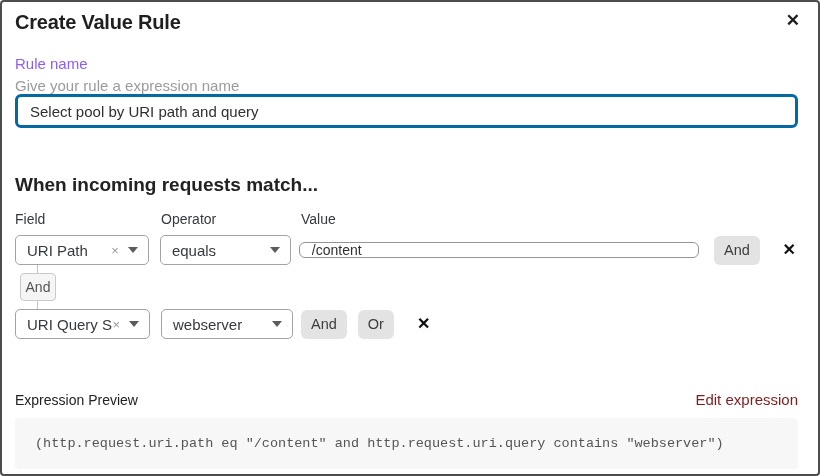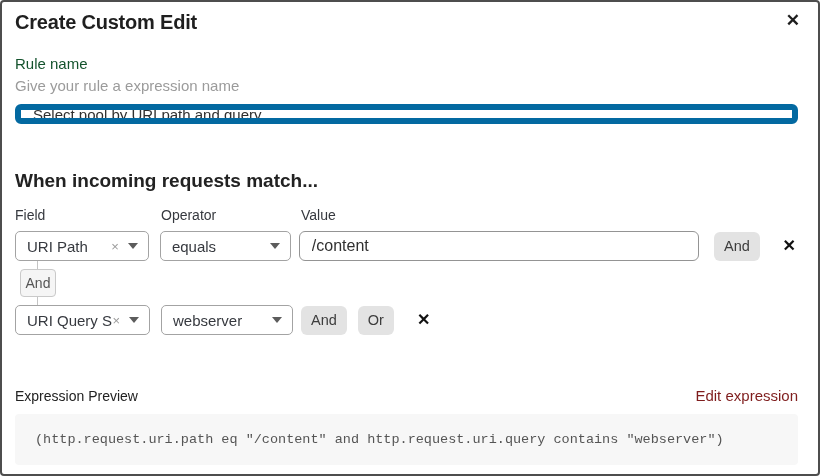--- a/index.html
+++ b/index.html
@@ -33,33 +33,32 @@
   }
   .dialog-title {
     font-size: 20px;
     font-weight: 700;
     color: #1f1f1f;
     letter-spacing: -0.2px;
   }
   .rule-name-label {
     margin-top: 21px;
     font-size: 15px;
-    color: #14532d;
+    color: #8b5cf6;
   }
   .rule-name-hint {
     margin-top: 5px;
     font-size: 15px;
     color: #9b9b9b;
   }
   .text-input {
     display: block;
     width: 100%;
-    height: 20px;
-    margin-top: 10px;
-    border: 6px solid #0369a1;
+    height: 34px;
+    border: 3px solid #0369a1;
     border-radius: 6px;
     background: #fff;
     padding: 0 12px;
     font-family: "Liberation Sans", sans-serif;
     font-size: 15px;
     color: #303030;
     outline: none;
   }
   .match-heading {
     margin-top: 46px;
@@ -108,26 +107,26 @@
     line-height: 1;
   }
   .caret {
     width: 0; height: 0;
     border-left: 5px solid transparent;
     border-right: 5px solid transparent;
     border-top: 6px solid #5c5c5c;
   }
   .dropdown.operator { width: 132px; margin-right: 8px; }
   .value-input {
-    height: 30px;
+    height: 16px;
     border: 1px solid #949494;
     border-radius: 6px;
     padding: 0 12px;
     font-family: "Liberation Sans", sans-serif;
-    font-size: 16px;
+    font-size: 14px;
     color: #303030;
     outline: none;
   }
   .value-wide { width: 404px; margin-right: 15px; }
   .value-narrow { width: 352px; margin-right: 13px; }
   .gray-btn {
     height: 29px;
     min-width: 36px;
     padding: 0 10px;
     border: none;
@@ -198,21 +197,21 @@
     overflow: hidden;
   }
 </style>
 </head>
 <body>
 
 <div class="dialog">
 
   <button class="close-btn">✕</button>
 
-  <h1 class="dialog-title">Create Custom Edit</h1>
+  <h1 class="dialog-title">Create Value Rule</h1>
 
   <div class="rule-name-label">Rule name</div>
   <div class="rule-name-hint">Give your rule a expression name</div>
   <input class="text-input" type="text" value="Select pool by URI path and query" style="">
 
   <div class="match-heading">When incoming requests match...</div>
 
   <div class="col-labels">
     <div class="col-label-field">Field</div>
     <div class="col-label-operator">Operator</div>

